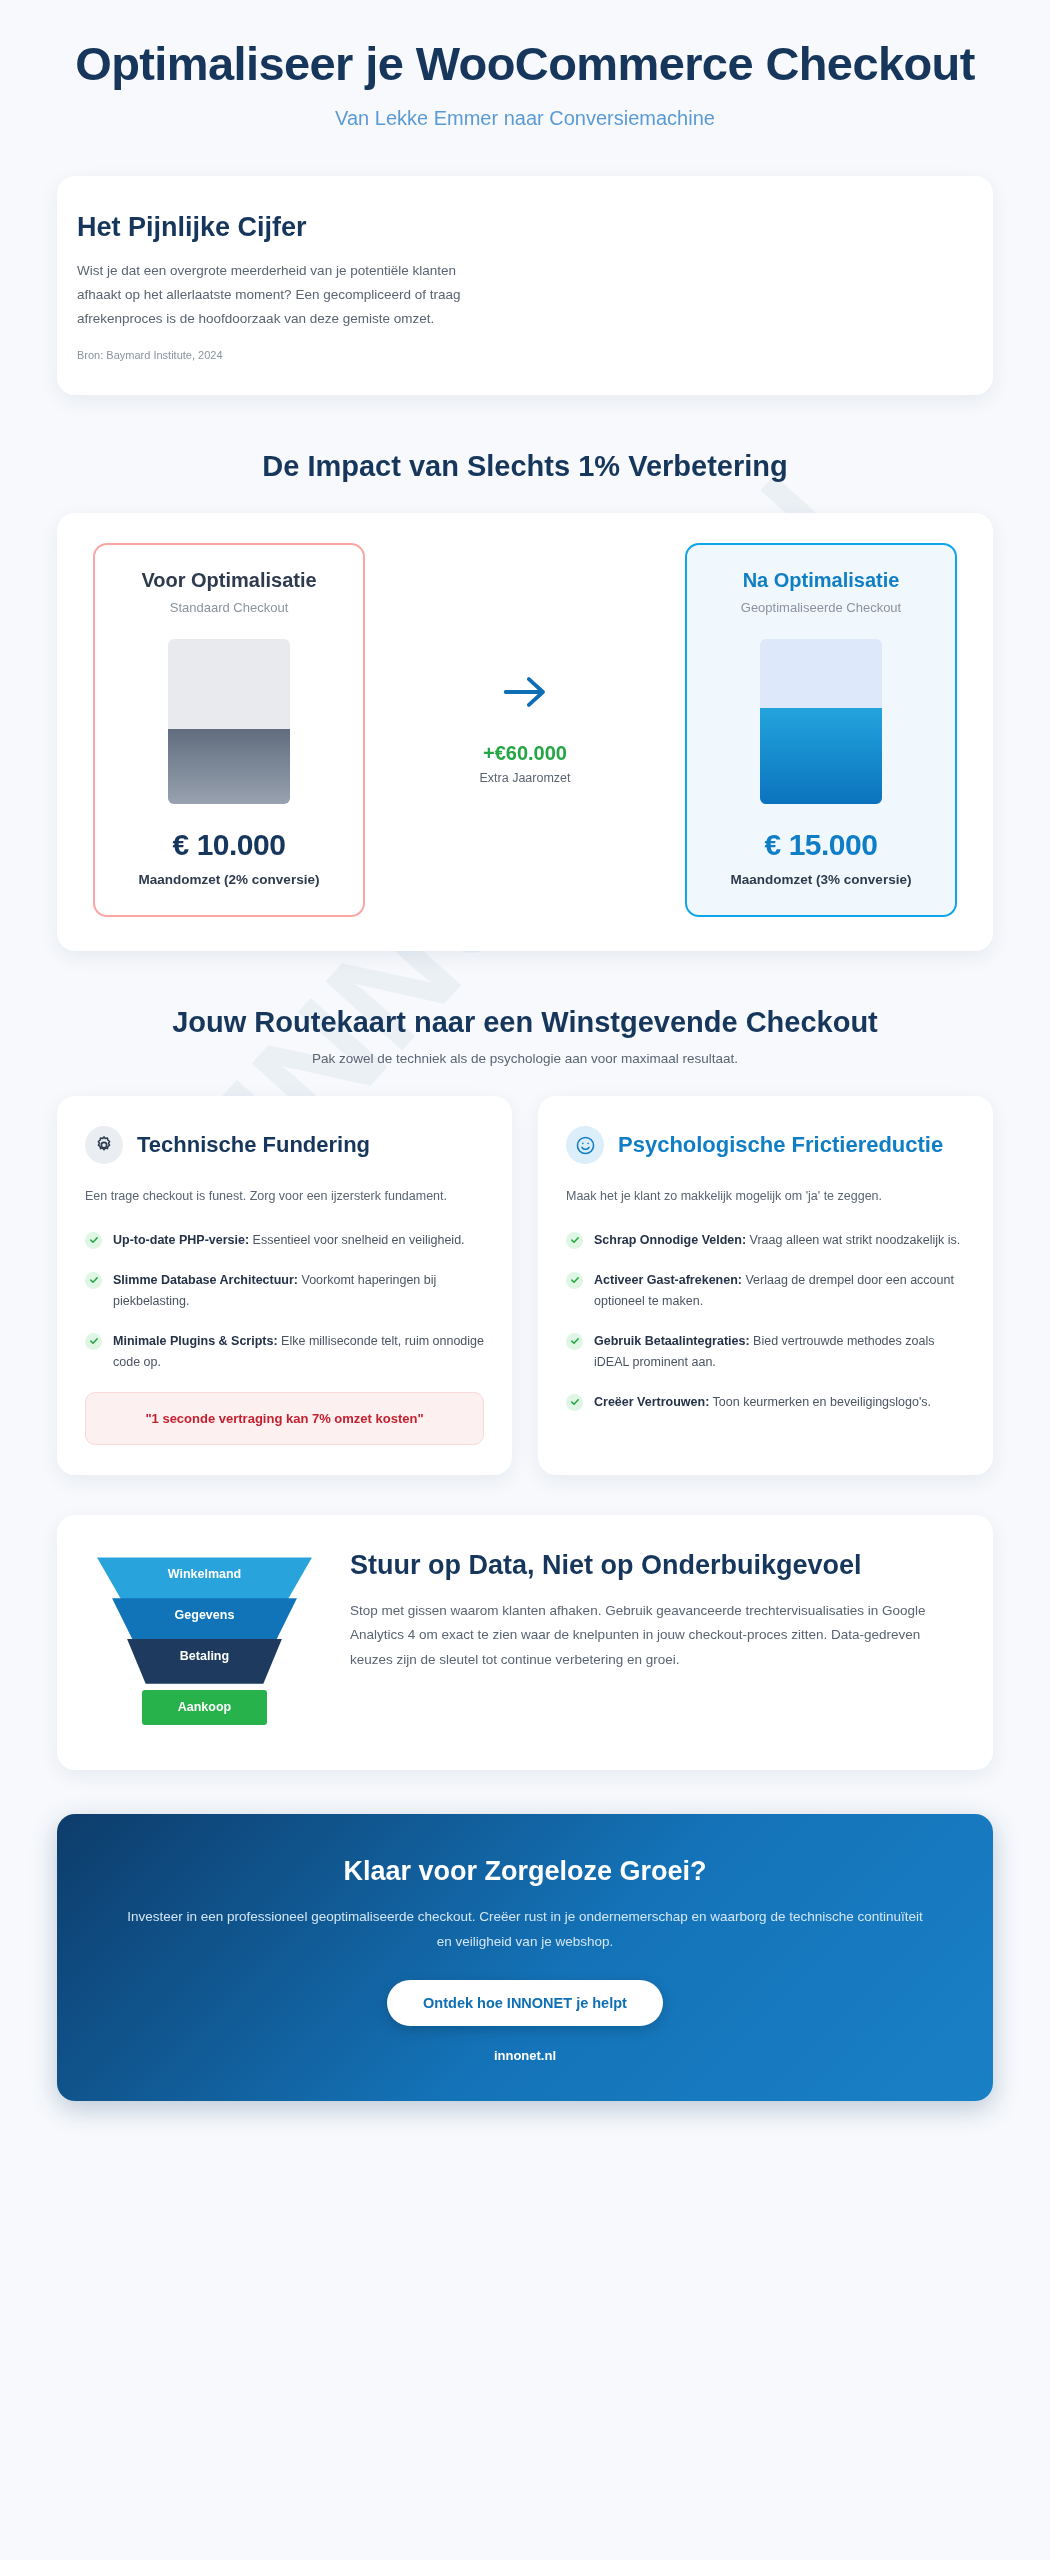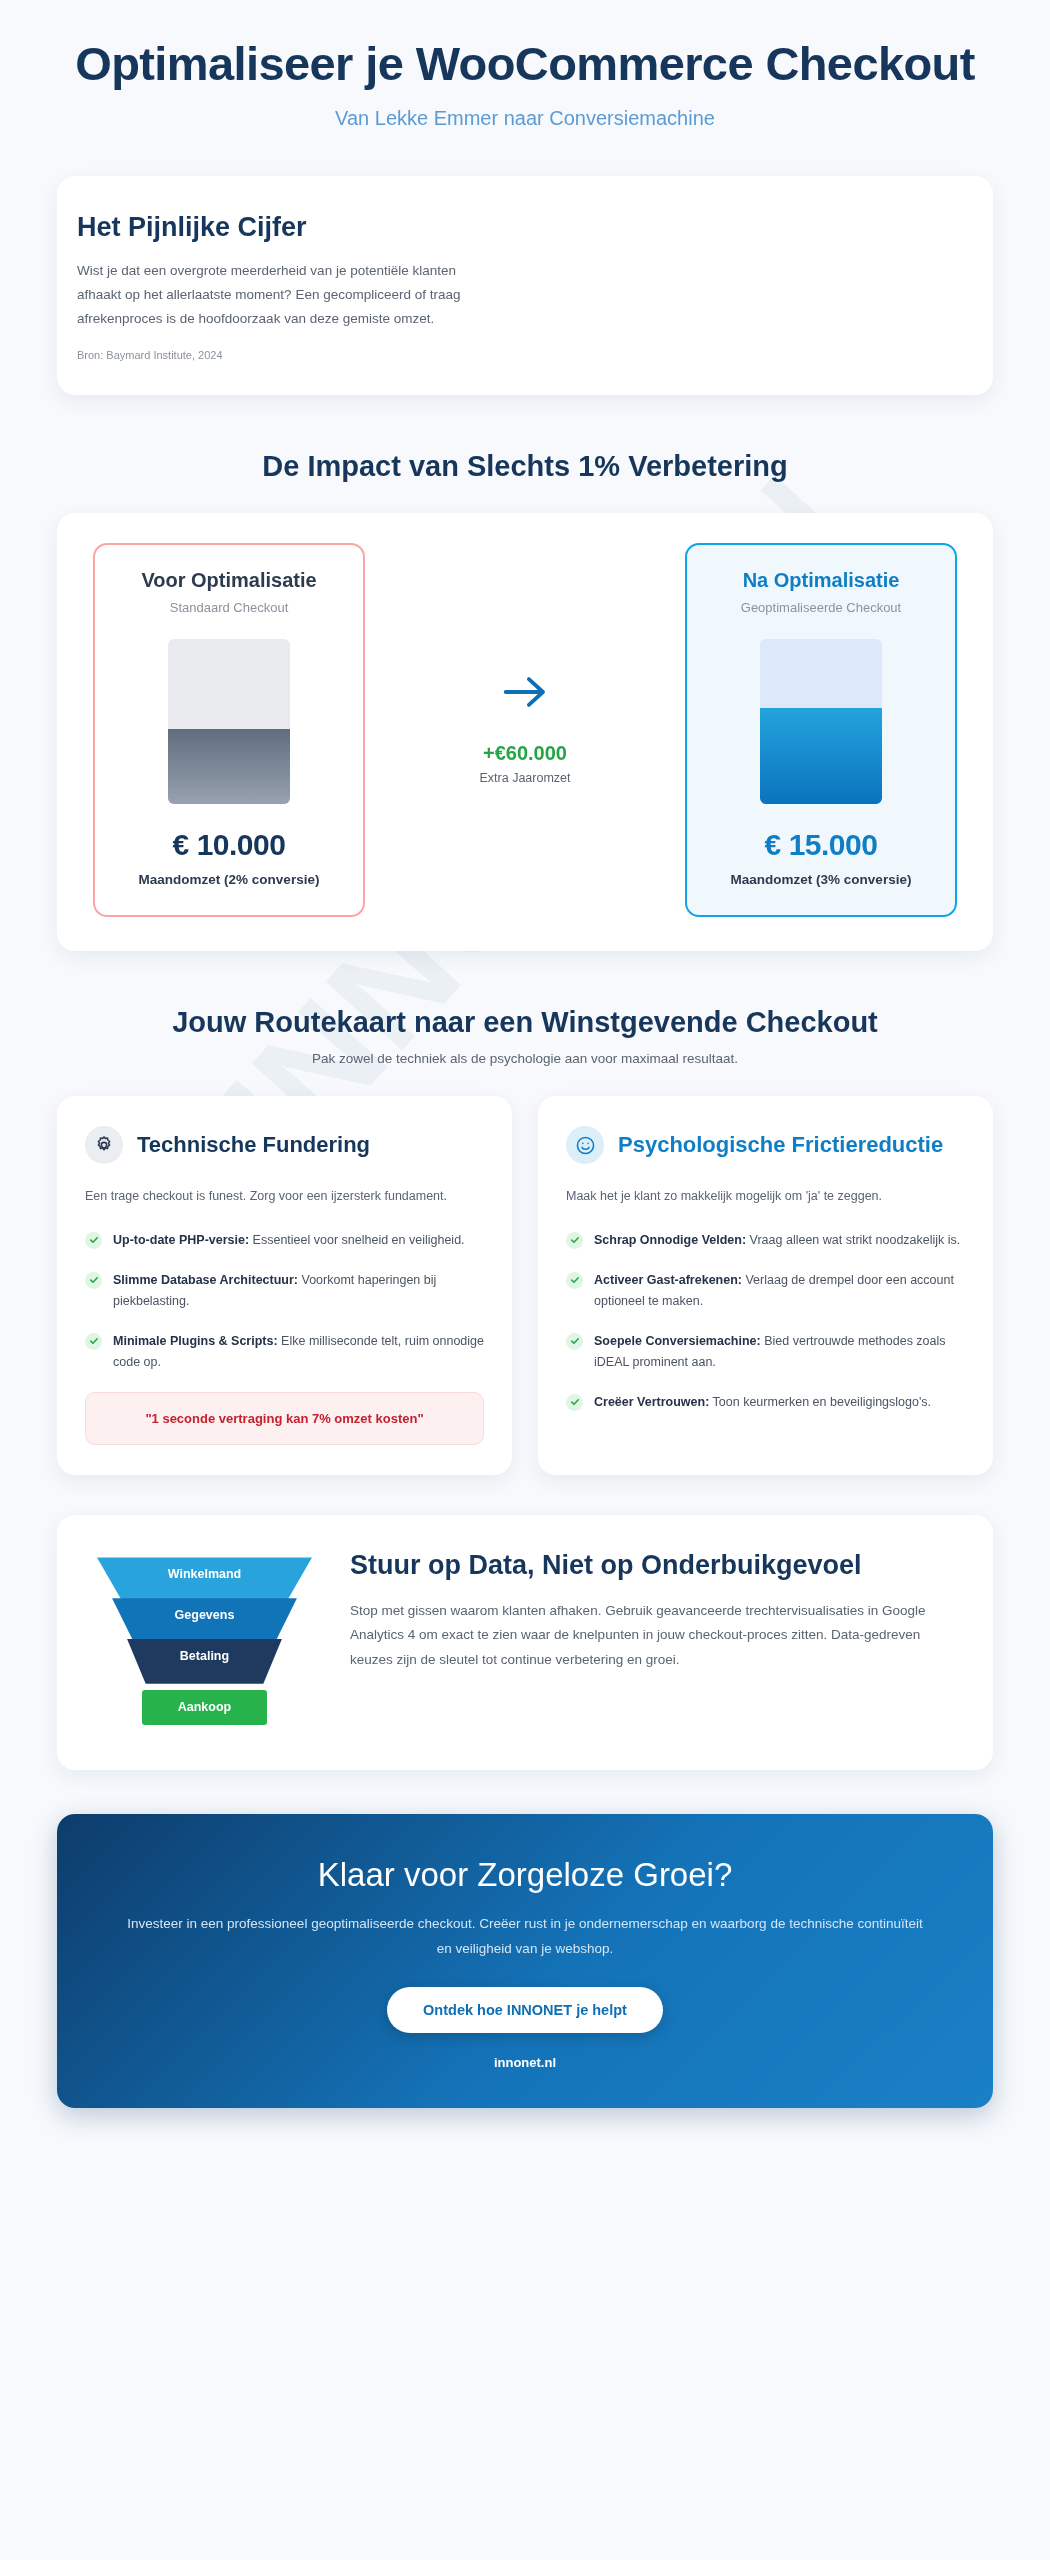--- a/index.html
+++ b/index.html
@@ -212,21 +212,21 @@
 
   
   .cta {
     margin: 44px 57px 0;
     border-radius: 18px;
     background: linear-gradient(135deg,#0d3c6b 0%,#1473b8 55%,#1a80c6 100%);
     padding: 42px 70px 38px;
     text-align: center;
     box-shadow: 0 8px 26px rgba(16,60,106,0.25);
   }
-  .cta h2 { font-size: 33px; font-weight: 400; color: #ffffff; }
+  .cta h2 { font-size: 27px; font-weight: 700; color: #ffffff; }
   .cta p { margin-top: 18px; font-size: 13.5px; line-height: 1.78; color: #d3e6f5; }
   .cta-btn {
     display: inline-block;
     margin-top: 26px;
     background: #ffffff;
     color: #0f6fb5;
     font-size: 14.5px;
     font-weight: 700;
     border: none;
     border-radius: 30px;
@@ -374,21 +374,21 @@
                 </svg>
               </span>
               <span class="bullet-text"><b>Activeer Gast-afrekenen:</b> Verlaag de drempel door een account optioneel te maken.</span>
             </li>
             <li>
               <span class="check">
                 <svg viewBox="0 0 14 14" width="10" height="10" fill="none" stroke="#27a544" stroke-width="2.1" stroke-linecap="round" stroke-linejoin="round">
                   <polyline points="2.5,7.2 5.6,10.2 11.5,3.8"></polyline>
                 </svg>
               </span>
-              <span class="bullet-text"><b>Soepele Conversiemachine:</b> Bied vertrouwde methodes zoals iDEAL prominent aan.</span>
+              <span class="bullet-text"><b>Gebruik Betaalintegraties:</b> Bied vertrouwde methodes zoals iDEAL prominent aan.</span>
             </li>
             <li>
               <span class="check">
                 <svg viewBox="0 0 14 14" width="10" height="10" fill="none" stroke="#27a544" stroke-width="2.1" stroke-linecap="round" stroke-linejoin="round">
                   <polyline points="2.5,7.2 5.6,10.2 11.5,3.8"></polyline>
                 </svg>
               </span>
               <span class="bullet-text"><b>Creëer Vertrouwen:</b> Toon keurmerken en beveiligingslogo's.</span>
             </li>
           </ul>

